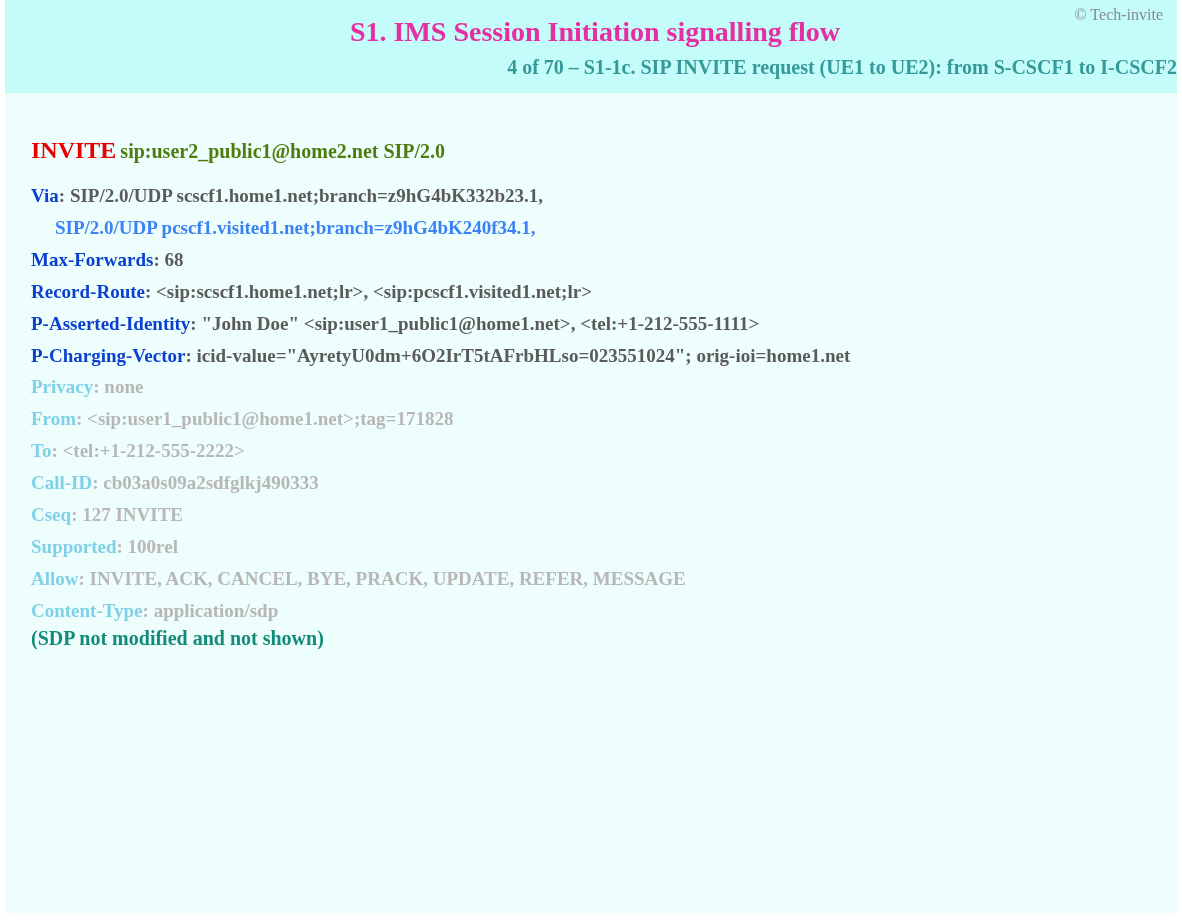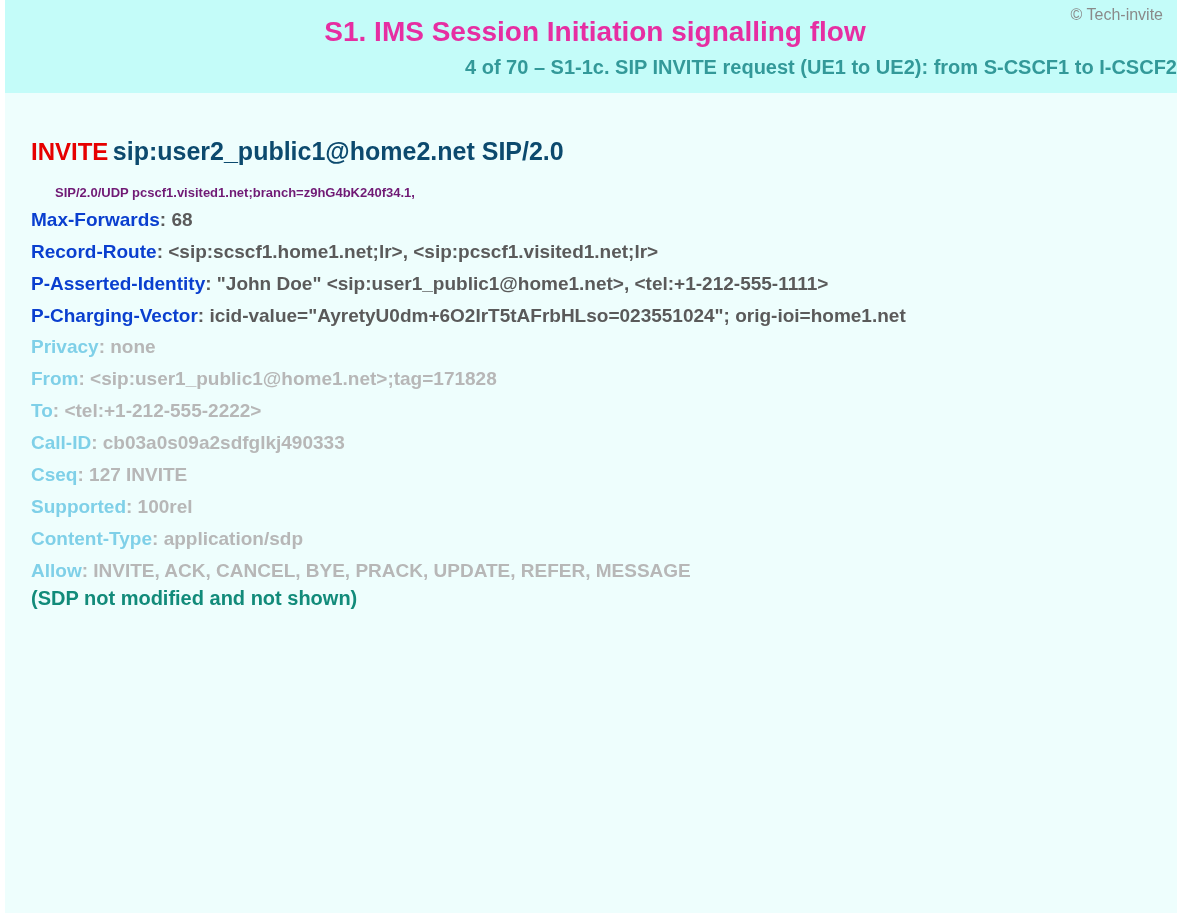--- a/index.html
+++ b/index.html
@@ -6,20 +6,21 @@
   body {
     margin: 0;
     font-family: Arial, Helvetica, sans-serif;
     background: #fff;
     width: 1182px;
   }
   .page {
     width: 1182px;
     padding: 0 5px 5px 5px;
     background: #fff;
+    font-family: Liberation Serif, serif;
   }
   .header {
     background: #c4fcf9;
     padding: 10px 0 14px 0;
     position: relative;
   }
   .copyright {
     position: absolute;
     top: 6px;
     right: 14px;
@@ -50,38 +51,38 @@
   }
   .invite-line {
     margin-bottom: 16px;
   }
   .invite-method {
     font-size: 24px;
     font-weight: bold;
     color: #e60000;
   }
   .invite-uri {
-    font-size: 25px;
+    font-size: 20px;
     font-weight: bold;
-    color: #0c4a6e;
+    color: #4d7c0f;
   }
   .hdr-line {
     font-size: 19px;
     line-height: 1.68;
     font-weight: bold;
   }
   .hdr-strong-name { color: #0a3fcf; }
   .hdr-dim-name    { color: #7fd0e8; }
   .val-strong      { color: #5a5a5a; }
   .val-dim         { color: #b7b7b7; }
   .via-cont {
-    font-size: 13px;
+    font-size: 19px;
     line-height: 1.68;
     font-weight: bold;
-    color: #701a75;
+    color: #3b82f6;
     padding-left: 24px;
   }
   .sdp-note {
     font-size: 20px;
     font-weight: bold;
     color: #128b7a;
   }
 </style>
 </head>
 <body>
@@ -94,36 +95,39 @@
     <div class="subtitle">4 of 70 – S1-1c. SIP INVITE request (UE1 to UE2): from S-CSCF1 to I-CSCF2</div>
   </div>
 
   <div class="body-area">
 
     <div class="invite-line">
       <span class="invite-method">INVITE</span>
       <span class="invite-uri">sip:user2_public1@home2.net SIP/2.0</span>
     </div>
 
+    <div class="hdr-line">
+      <span class="hdr-strong-name">Via</span><span class="val-strong">: </span><span class="val-strong">SIP/2.0/UDP scscf1.home1.net;branch=z9hG4bK332b23.1,</span>
+    </div>
     <div class="via-cont">SIP/2.0/UDP pcscf1.visited1.net;branch=z9hG4bK240f34.1,</div>
 
     <div id="strong-headers">
         <div class="hdr-line"><span class="hdr-strong-name">Max-Forwards</span><span class="val-strong">: </span><span class="val-strong">68</span></div>
         <div class="hdr-line"><span class="hdr-strong-name">Record-Route</span><span class="val-strong">: </span><span class="val-strong">&lt;sip:scscf1.home1.net;lr&gt;, &lt;sip:pcscf1.visited1.net;lr&gt;</span></div>
         <div class="hdr-line"><span class="hdr-strong-name">P-Asserted-Identity</span><span class="val-strong">: </span><span class="val-strong">"John Doe" &lt;sip:user1_public1@home1.net&gt;, &lt;tel:+1-212-555-1111&gt;</span></div>
         <div class="hdr-line"><span class="hdr-strong-name">P-Charging-Vector</span><span class="val-strong">: </span><span class="val-strong">icid-value="AyretyU0dm+6O2IrT5tAFrbHLso=023551024"; orig-ioi=home1.net</span></div>
       </div>
 
     <div id="dim-headers">
         <div class="hdr-line"><span class="hdr-dim-name">Privacy</span><span class="val-dim">: </span><span class="val-dim">none</span></div>
         <div class="hdr-line"><span class="hdr-dim-name">From</span><span class="val-dim">: </span><span class="val-dim">&lt;sip:user1_public1@home1.net&gt;;tag=171828</span></div>
         <div class="hdr-line"><span class="hdr-dim-name">To</span><span class="val-dim">: </span><span class="val-dim">&lt;tel:+1-212-555-2222&gt;</span></div>
         <div class="hdr-line"><span class="hdr-dim-name">Call-ID</span><span class="val-dim">: </span><span class="val-dim">cb03a0s09a2sdfglkj490333</span></div>
         <div class="hdr-line"><span class="hdr-dim-name">Cseq</span><span class="val-dim">: </span><span class="val-dim">127 INVITE</span></div>
         <div class="hdr-line"><span class="hdr-dim-name">Supported</span><span class="val-dim">: </span><span class="val-dim">100rel</span></div>
+        <div class="hdr-line"><span class="hdr-dim-name">Allow</span><span class="val-dim">: </span><span class="val-dim">INVITE, ACK, CANCEL, BYE, PRACK, UPDATE, REFER, MESSAGE</span></div>
         <div class="hdr-line"><span class="hdr-dim-name">Content-Type</span><span class="val-dim">: </span><span class="val-dim">application/sdp</span></div>
-        <div class="hdr-line"><span class="hdr-dim-name">Allow</span><span class="val-dim">: </span><span class="val-dim">INVITE, ACK, CANCEL, BYE, PRACK, UPDATE, REFER, MESSAGE</span></div>
       </div>
 
     <div class="sdp-note">(SDP not modified and not shown)</div>
 
   </div>
 </div>
 
 </body></html>

